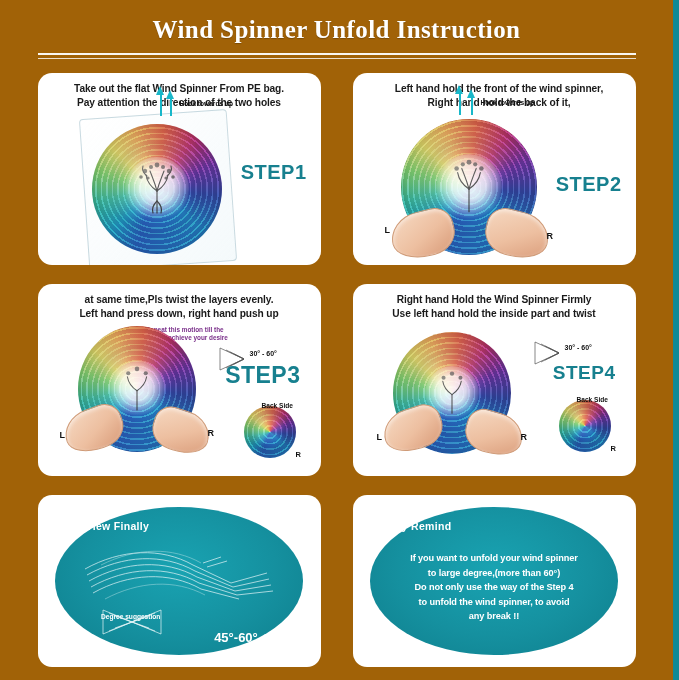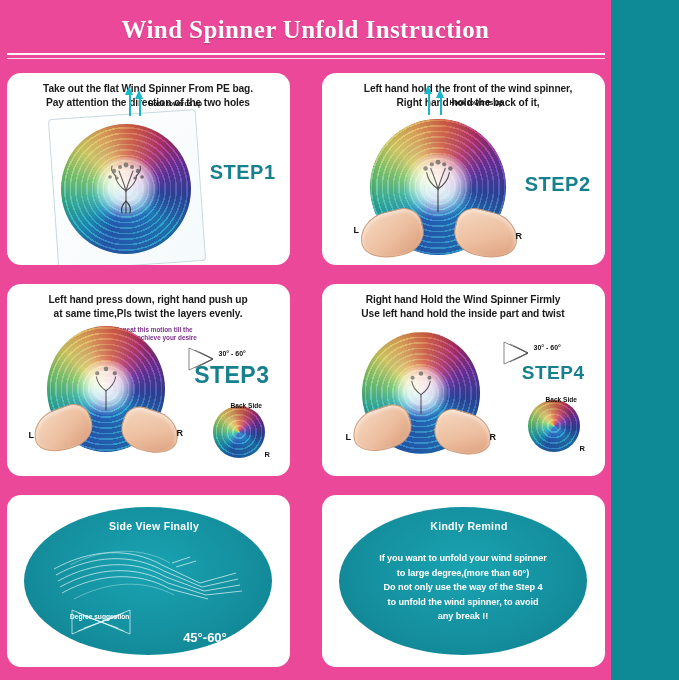--- a/index.html
+++ b/index.html
@@ -8,23 +8,23 @@
   }
   body {
     width: 679px;
     height: 680px;
     background: #0d8a96;
     font-family: "Liberation Sans", sans-serif;
     overflow: hidden;
   }
   .page {
     position: relative;
-    width: 611px;
+    width: 673px;
     height: 680px;
-    background: #ec4899;
+    background: #a16207;
     box-sizing: border-box;
   }
   .title {
     text-align: center;
     color: #ffffff;
     font-family: "Liberation Serif", serif;
     font-weight: bold;
     font-size: 25px;
     letter-spacing: 0.4px;
     padding-top: 16px;
@@ -232,23 +232,22 @@
     left: 50%;
     top: 50%;
     transform: translate(-50%,-50%);
     width: 248px;
     height: 148px;
     border-radius: 50%;
     background: radial-gradient(ellipse at 50% 42%, #19a3b2 0%, #15909f 55%, #0e7e8c 100%);
   }
   .ellipse-title {
     position: absolute;
-    left: 12px; right: 0;
+    left: 4px; right: 0;
     top: 13px;
-    text-align: center;
     color: #ffffff;
     font-size: 10.5px;
     font-weight: bold;
     letter-spacing: 0.3px;
   }
   .remind-body {
     position: absolute;
     left: 10px; right: 10px;
     top: 44px;
     text-align: center;
@@ -373,22 +372,22 @@
         <div class="hand l" style="left:-10px; top:96px; width:62px; height:44px; transform:rotate(-14deg);"></div>
         <div class="hand r" style="left:84px; top:96px; width:62px; height:44px; transform:rotate(14deg);"></div>
         <div class="hand-letter" style="left:-16px; top:110px;">L</div>
         <div class="hand-letter" style="left:146px; top:116px;">R</div>
       </div>
 
       <div class="step-label s2">STEP2</div>
     </div>
 
     <div class="card step">
+      <div class="card-caption">at same time,Pls twist the layers evenly.</div>
       <div class="card-caption">Left hand press down, right hand push up</div>
-      <div class="card-caption">at same time,Pls twist the layers evenly.</div>
 
       <div class="note-text" style="left:108px; top:42px;">Repeat this motion till the</div>
       <div class="note-text" style="left:108px; top:50px;">degree achieve your desire</div>
 
       <div class="deg-fan" style="left:180px; top:62px; width:56px; height:26px;">
         <svg viewBox="0 0 56 26" width="56" height="26" aria-hidden="true">
           <g stroke="#555" stroke-width="0.7" fill="none">
             <path d="M2 2 L26 13 L2 24 Z"></path>
             <path d="M8 4 L26 13 M12 6 L26 13 M16 8 L26 13 M8 22 L26 13 M12 20 L26 13 M16 18 L26 13"></path>
           </g>

